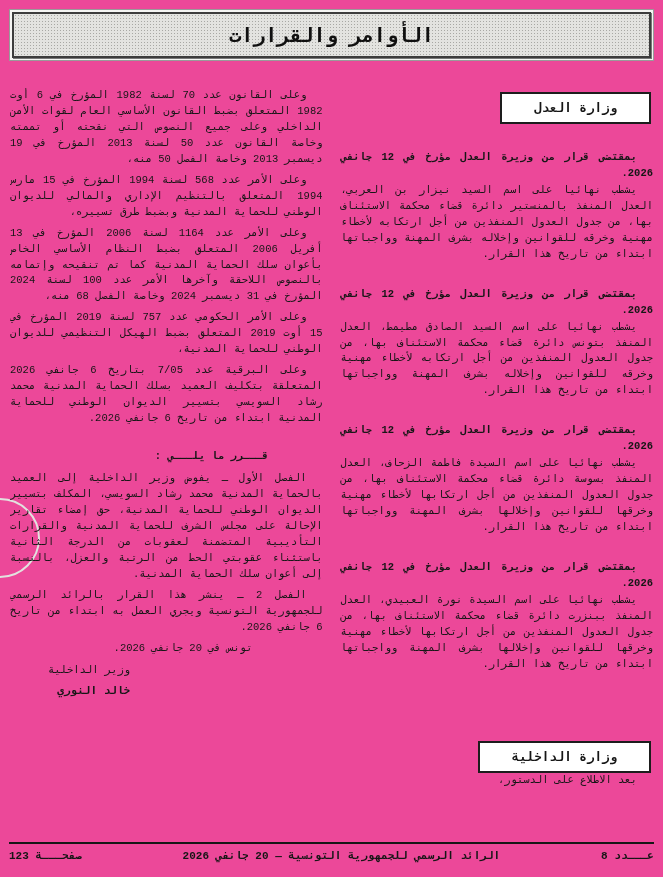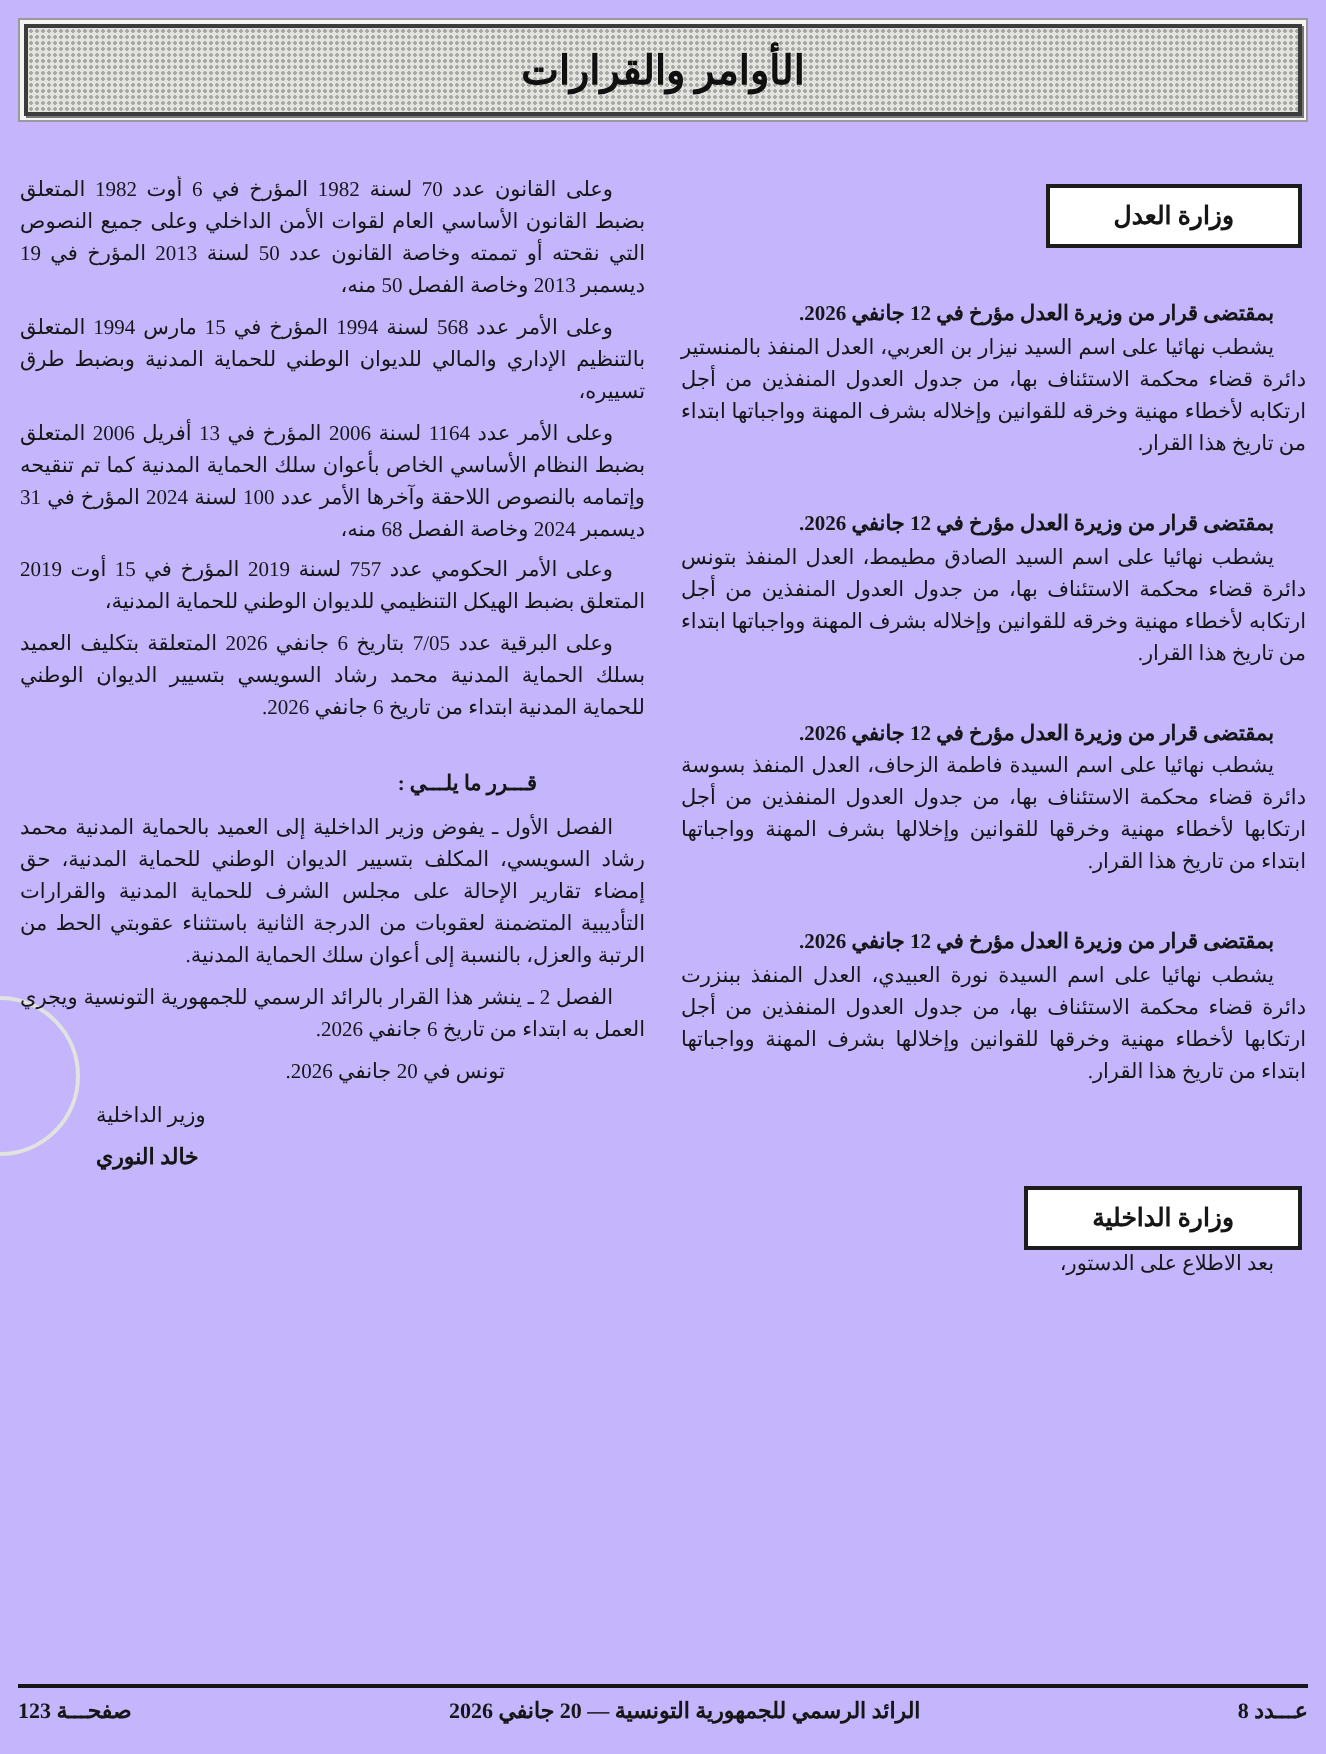--- a/index.html
+++ b/index.html
@@ -1,20 +1,20 @@
 <!DOCTYPE html>
 <html lang="ar" dir="rtl"><head>
 <meta charset="utf-8">
 <style>
   html,body{margin:0;padding:0;background:#ffffff;}
   .page{
     position:relative;
     width:663px;height:877px;
-    background:#c4b5fd;
-    font-family:Liberation Serif, serif;
+    background:#ec4899;
+    font-family:Liberation Mono, monospace;
     color:#161616;
     direction:rtl;
     overflow:hidden;
   }
   
   .banner{
     position:absolute;top:9px;left:9px;right:9px;height:52px;
     border:1px solid #9a9a9a;
     padding:2px;
     box-sizing:border-box;
@@ -44,31 +44,31 @@
   p{margin:0 0 5px;font-size:10.5px;line-height:1.52;text-align:justify;text-indent:16px;}
   
   .ministry-box{
     width:fit-content;
     border:2px solid #1d1d1d;
     padding:6px 32px;
     font-weight:bold;font-size:12.5px;
     margin:4px 2px 26px auto;
     background:#fff;
   }
-  .ministry-box.second{margin-top:48px;margin-bottom:0;}
+  .ministry-box.second{margin-top:68px;margin-bottom:0;}
   .decree{margin-bottom:24px;}
   .decree-heading{font-weight:bold;margin-bottom:1px;}
   .interior-heading{font-weight:bold;text-indent:0;margin-top:58px;margin-bottom:6px;}
   .preamble-line{text-indent:16px;margin-bottom:4px;}
   
   .qarrar{font-weight:bold;text-indent:0;margin:22px 54px 6px 0;text-align:right;}
   .article-lead{font-weight:normal;}
   .date-line{text-indent:0;margin:4px 70px 6px 0;text-align:right;}
   .signature-wrap{direction:ltr;text-align:left;padding-left:38px;margin-top:6px;}
-  .signature-inner{display:inline-block;direction:rtl;text-align:left;}
+  .signature-inner{display:inline-block;direction:rtl;text-align:right;}
   .signature-title{font-size:10.5px;margin-bottom:8px;}
   .signature-name{font-size:11px;font-weight:bold;}
   
   .scan-circle{
     position:absolute;left:-40px;top:498px;width:76px;height:76px;
     border-radius:50%;border:2px solid #e2e2df;
     background:transparent;
   }
   
   .footer-rule{

